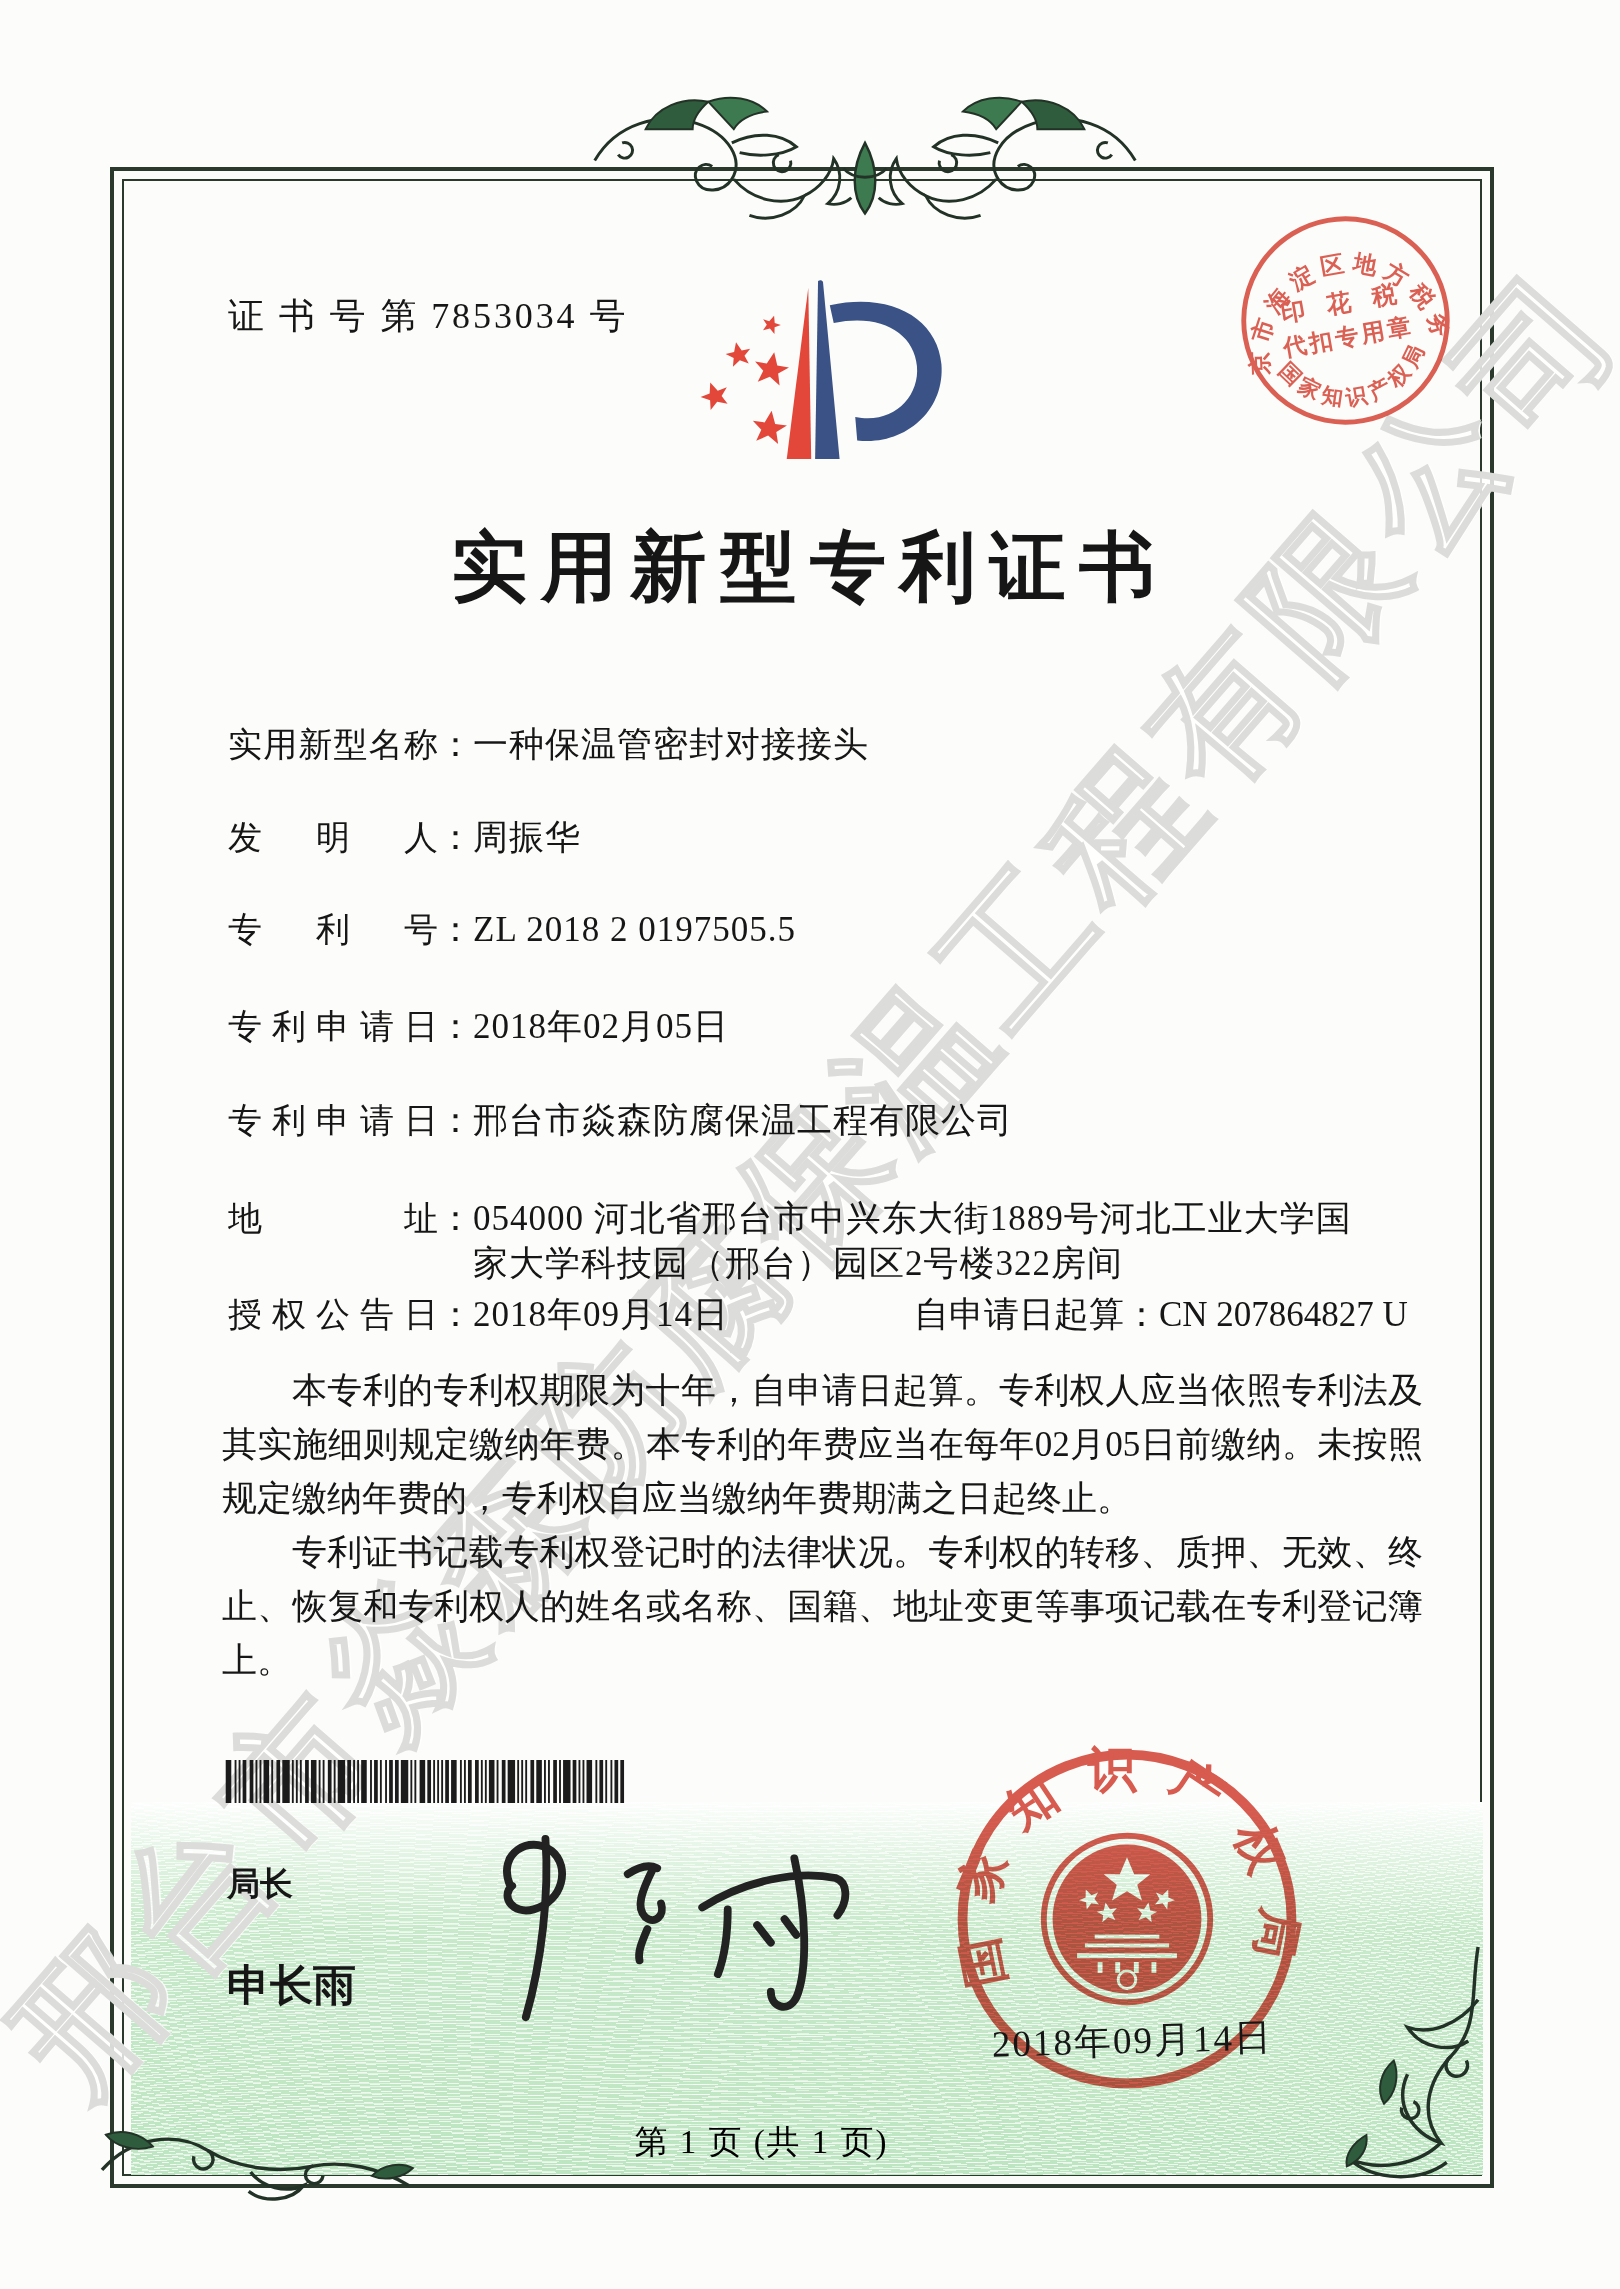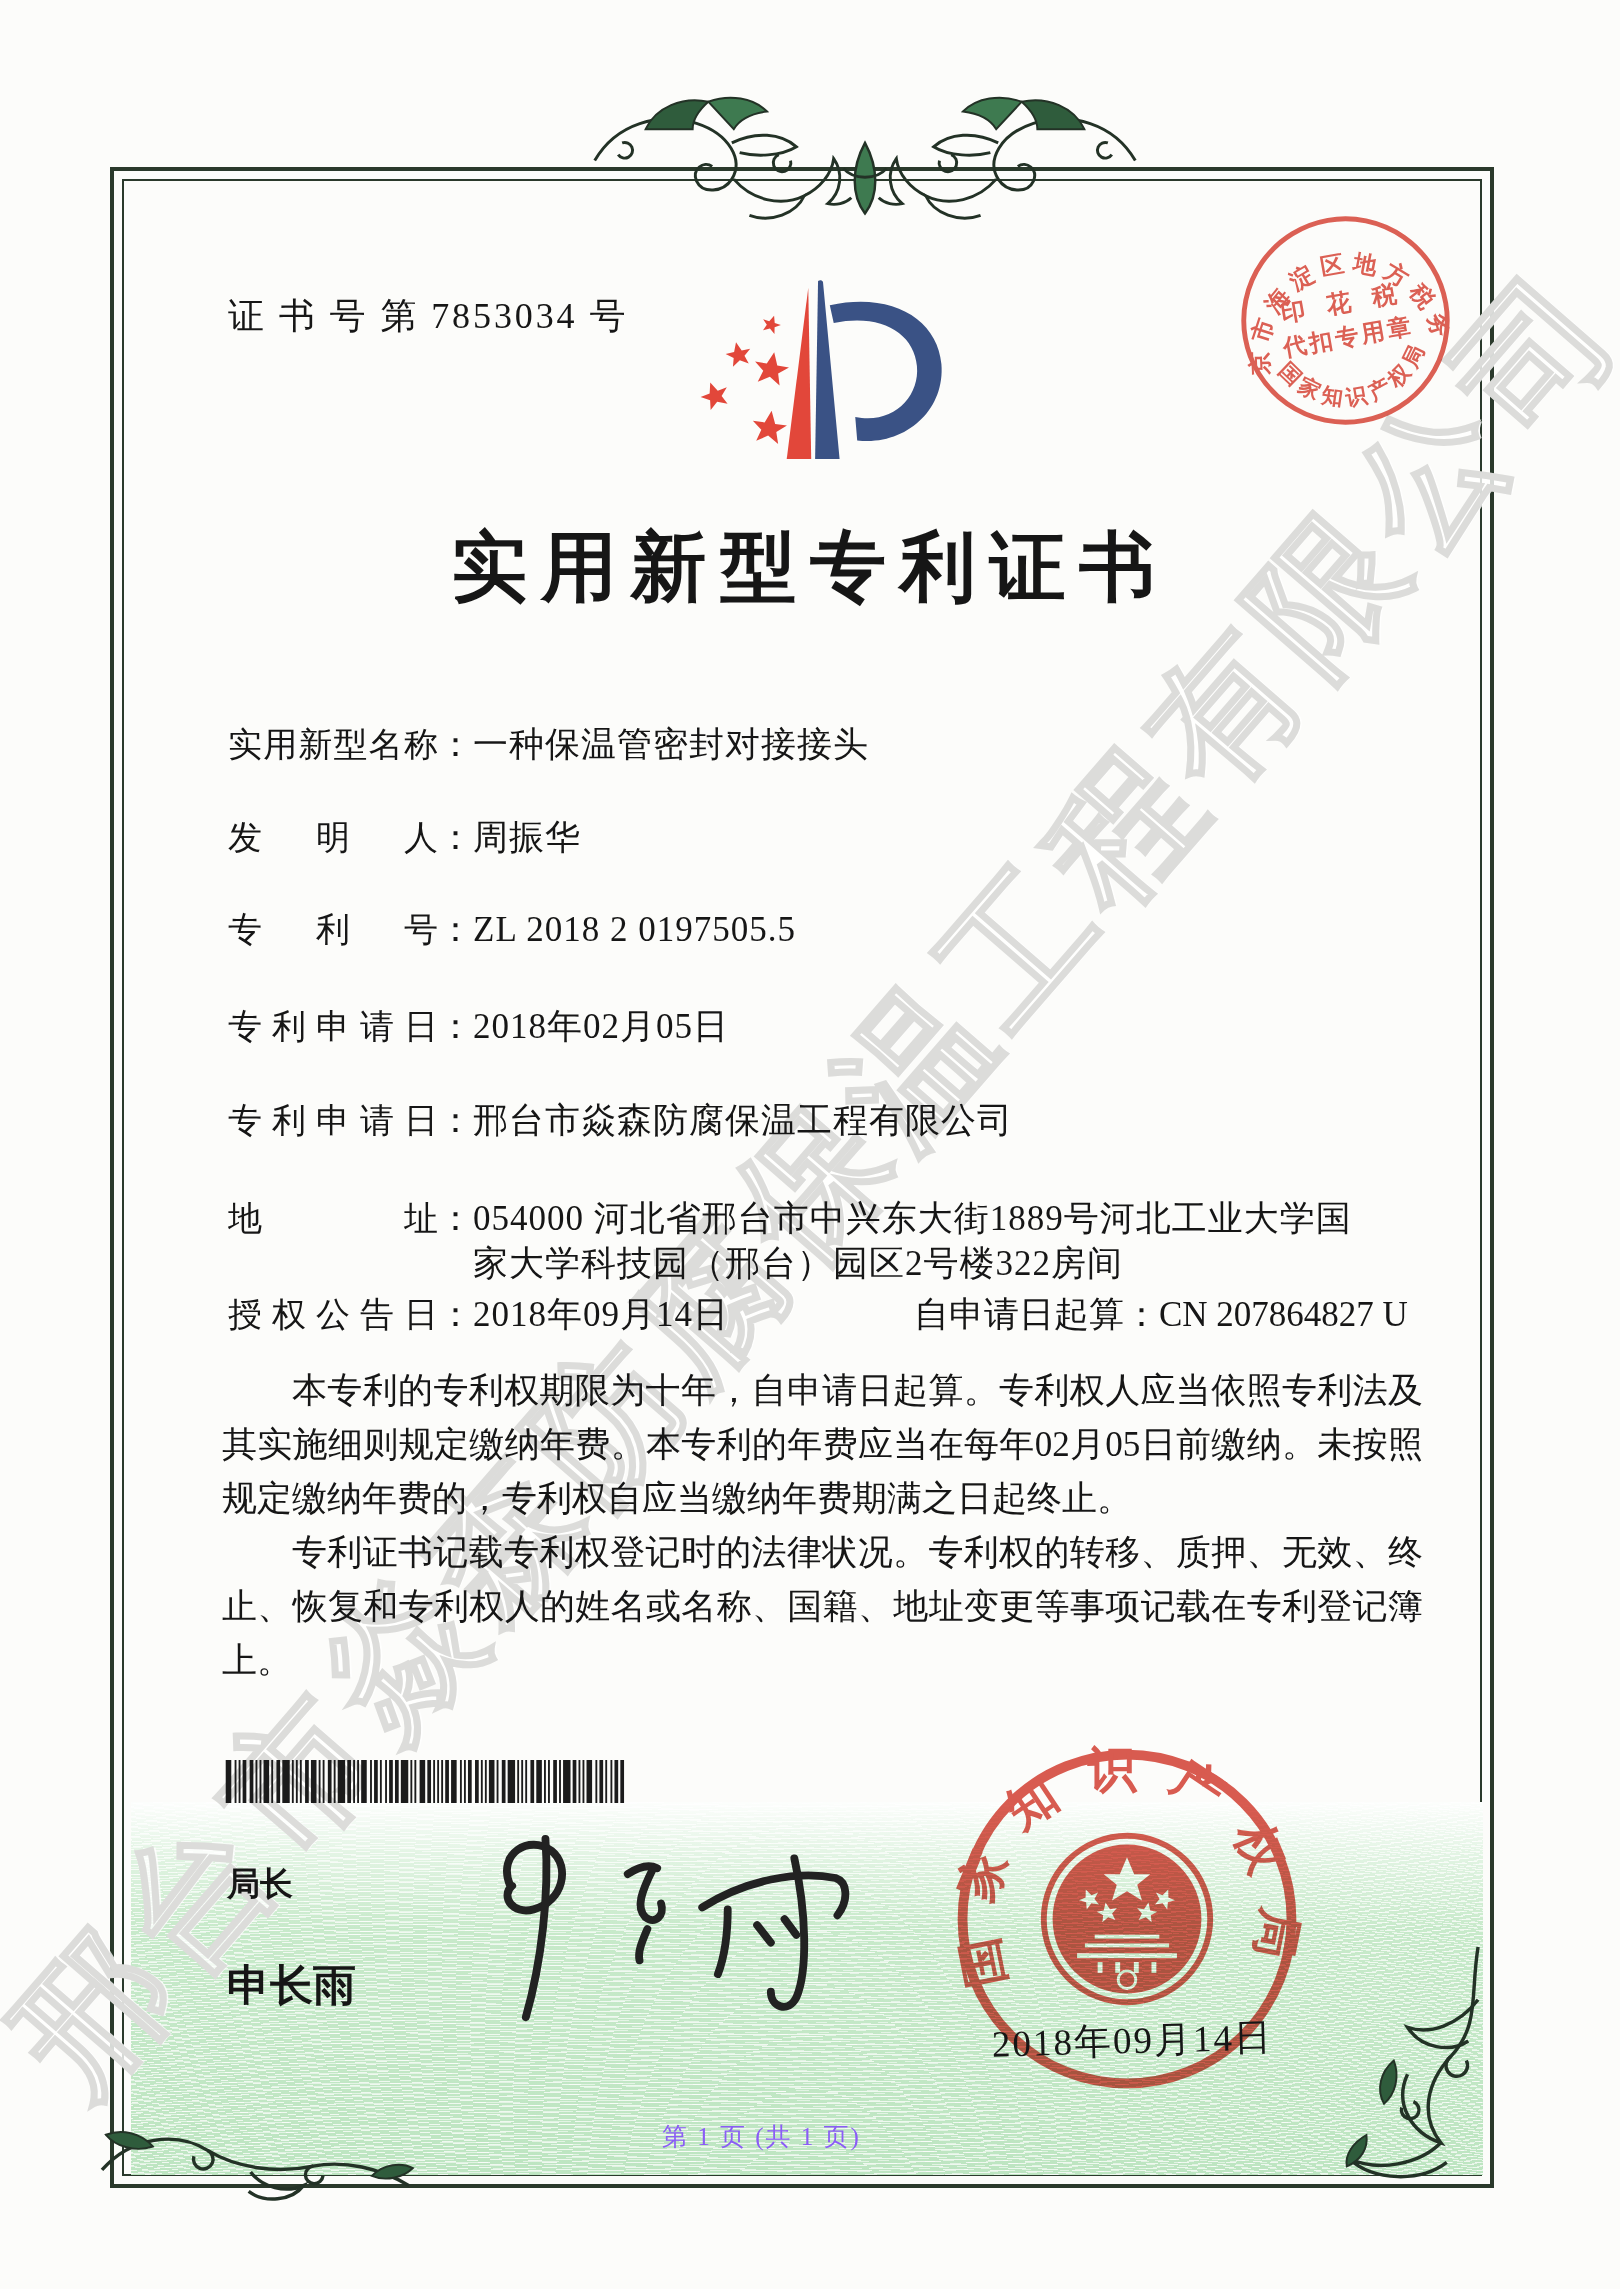--- a/index.html
+++ b/index.html
@@ -46,21 +46,21 @@
         font-weight:bold;font-size:33px;z-index:4;}
   .signer{position:absolute;left:227px;top:1957px;font-family:"Liberation Sans","DejaVu Sans",sans-serif;
         font-weight:bold;font-size:43px;z-index:4;}
   .signature{position:absolute;left:469px;top:1825px;z-index:5;}
   .seal{position:absolute;left:941px;top:1733px;z-index:6;mix-blend-mode:multiply;opacity:.93;}
   .seal-date{position:absolute;left:992px;top:2016px;font-size:37px;letter-spacing:2px;z-index:7;
              transform:rotate(-1.5deg);}
   .tax-stamp{position:absolute;left:1233px;top:208px;z-index:6;transform:rotate(-10deg);
              mix-blend-mode:multiply;opacity:.92;}
   .footer{position:absolute;left:585px;top:2120px;width:353px;text-align:center;
-          font-size:25px;color:#8b5cf6;z-index:4;letter-spacing:2px;}
+          font-size:33px;color:#000000;z-index:4;letter-spacing:2px;}
   
   .deco-top{position:absolute;left:581px;top:78px;z-index:3;}
   .deco-br{position:absolute;left:1331px;top:1943px;z-index:3;}
   .deco-bl{position:absolute;left:94px;top:2125px;z-index:3;}
   svg text{font-family:"Liberation Serif","DejaVu Serif",serif;}
 </style>
 </head>
 <body>
 
 <div id="page">

